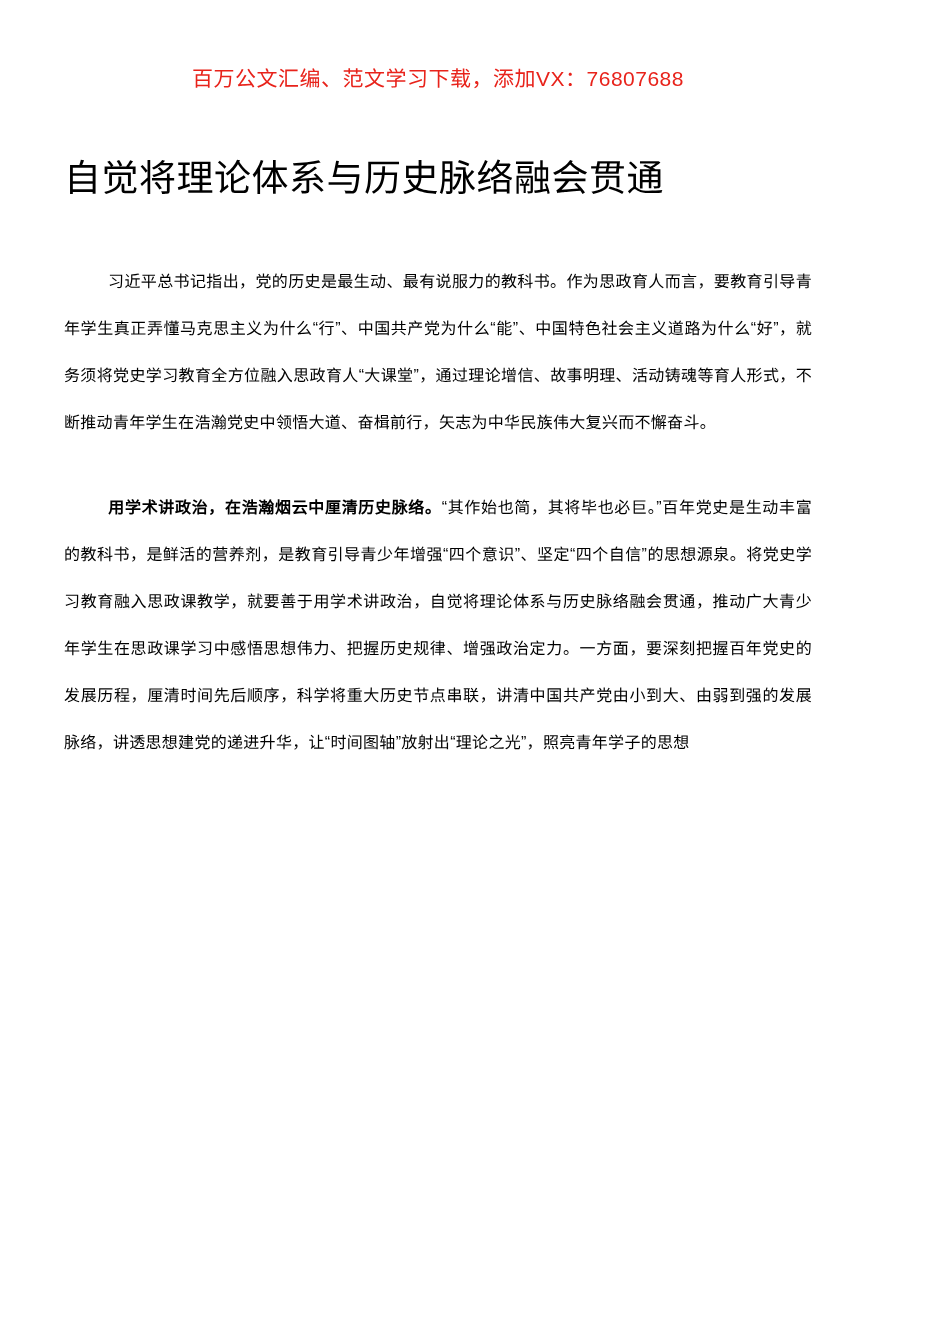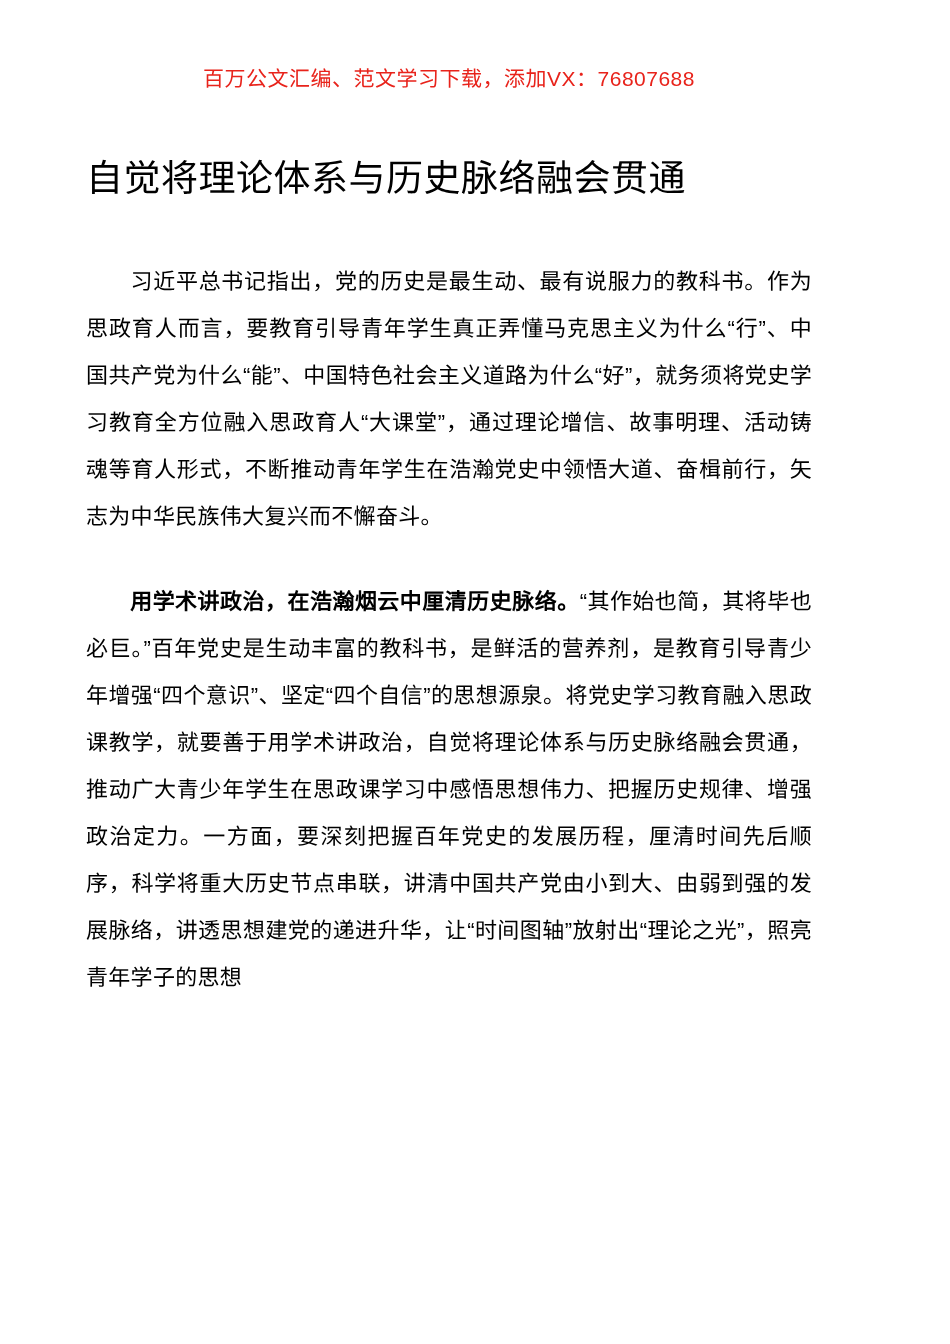--- a/index.html
+++ b/index.html
@@ -12,21 +12,21 @@
     min-height: 1344px;
     font-family: "Liberation Sans", "DejaVu Sans", sans-serif;
     color: #000000;
     -webkit-font-smoothing: antialiased;
   }
   .page {
     position: relative;
     width: 950px;
     min-height: 1344px;
     box-sizing: border-box;
-    padding: 0 138px 0 86px;
+    padding: 0 138px 0 64px;
     background: #ffffff;
   }
   .watermark {
     width: 100%;
     text-align: center;
     color: #e8231b;
     font-size: 21px;
     letter-spacing: 0.5px;
     font-family: "Liberation Sans", "DejaVu Sans", sans-serif;
     padding-top: 62px;
@@ -39,21 +39,21 @@
     font-weight: normal;
     letter-spacing: 0.5px;
     font-family: "Liberation Sans", "DejaVu Sans", sans-serif;
     color: #000000;
   }
   .body-block {
     margin-top: 54px;
   }
   p.para {
     margin: 0 0 0 0;
-    font-size: 22px;
+    font-size: 16px;
     line-height: 47px;
     text-align: justify;
     text-justify: inter-ideograph;
     letter-spacing: 0.3px;
     color: #000;
   }
   p.para + p.para {
     margin-top: 38px;
   }
   .indent {

